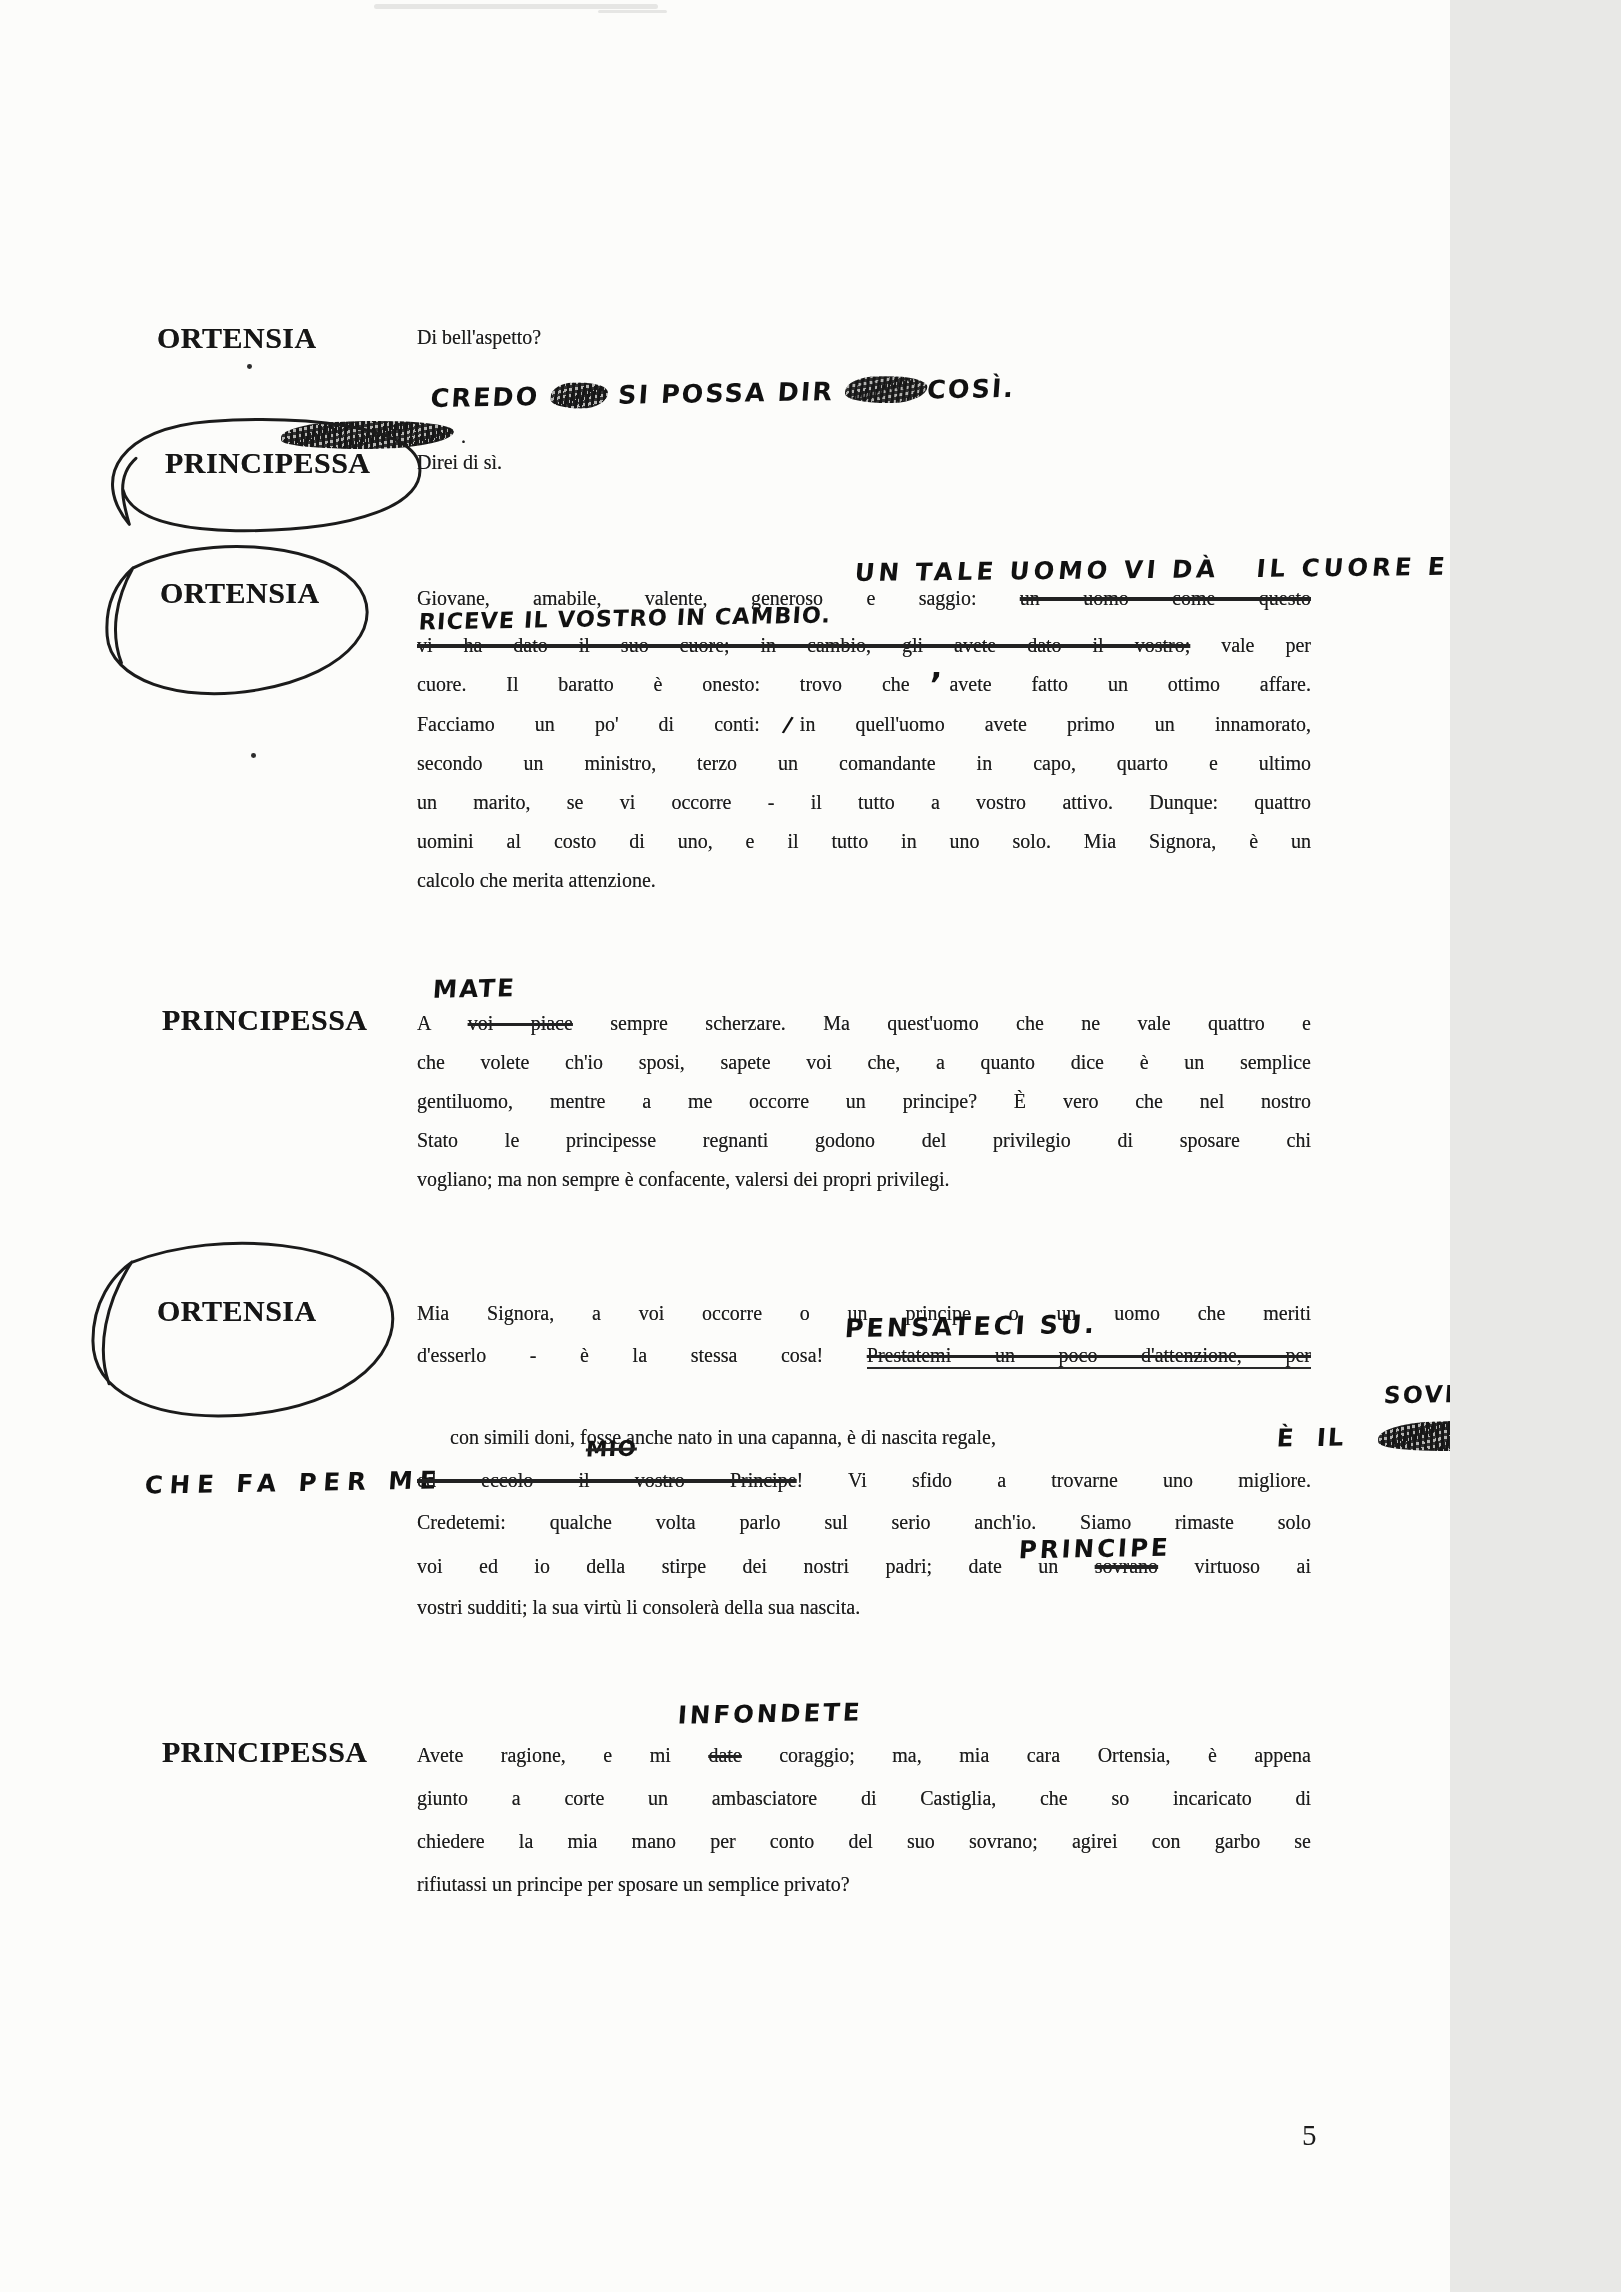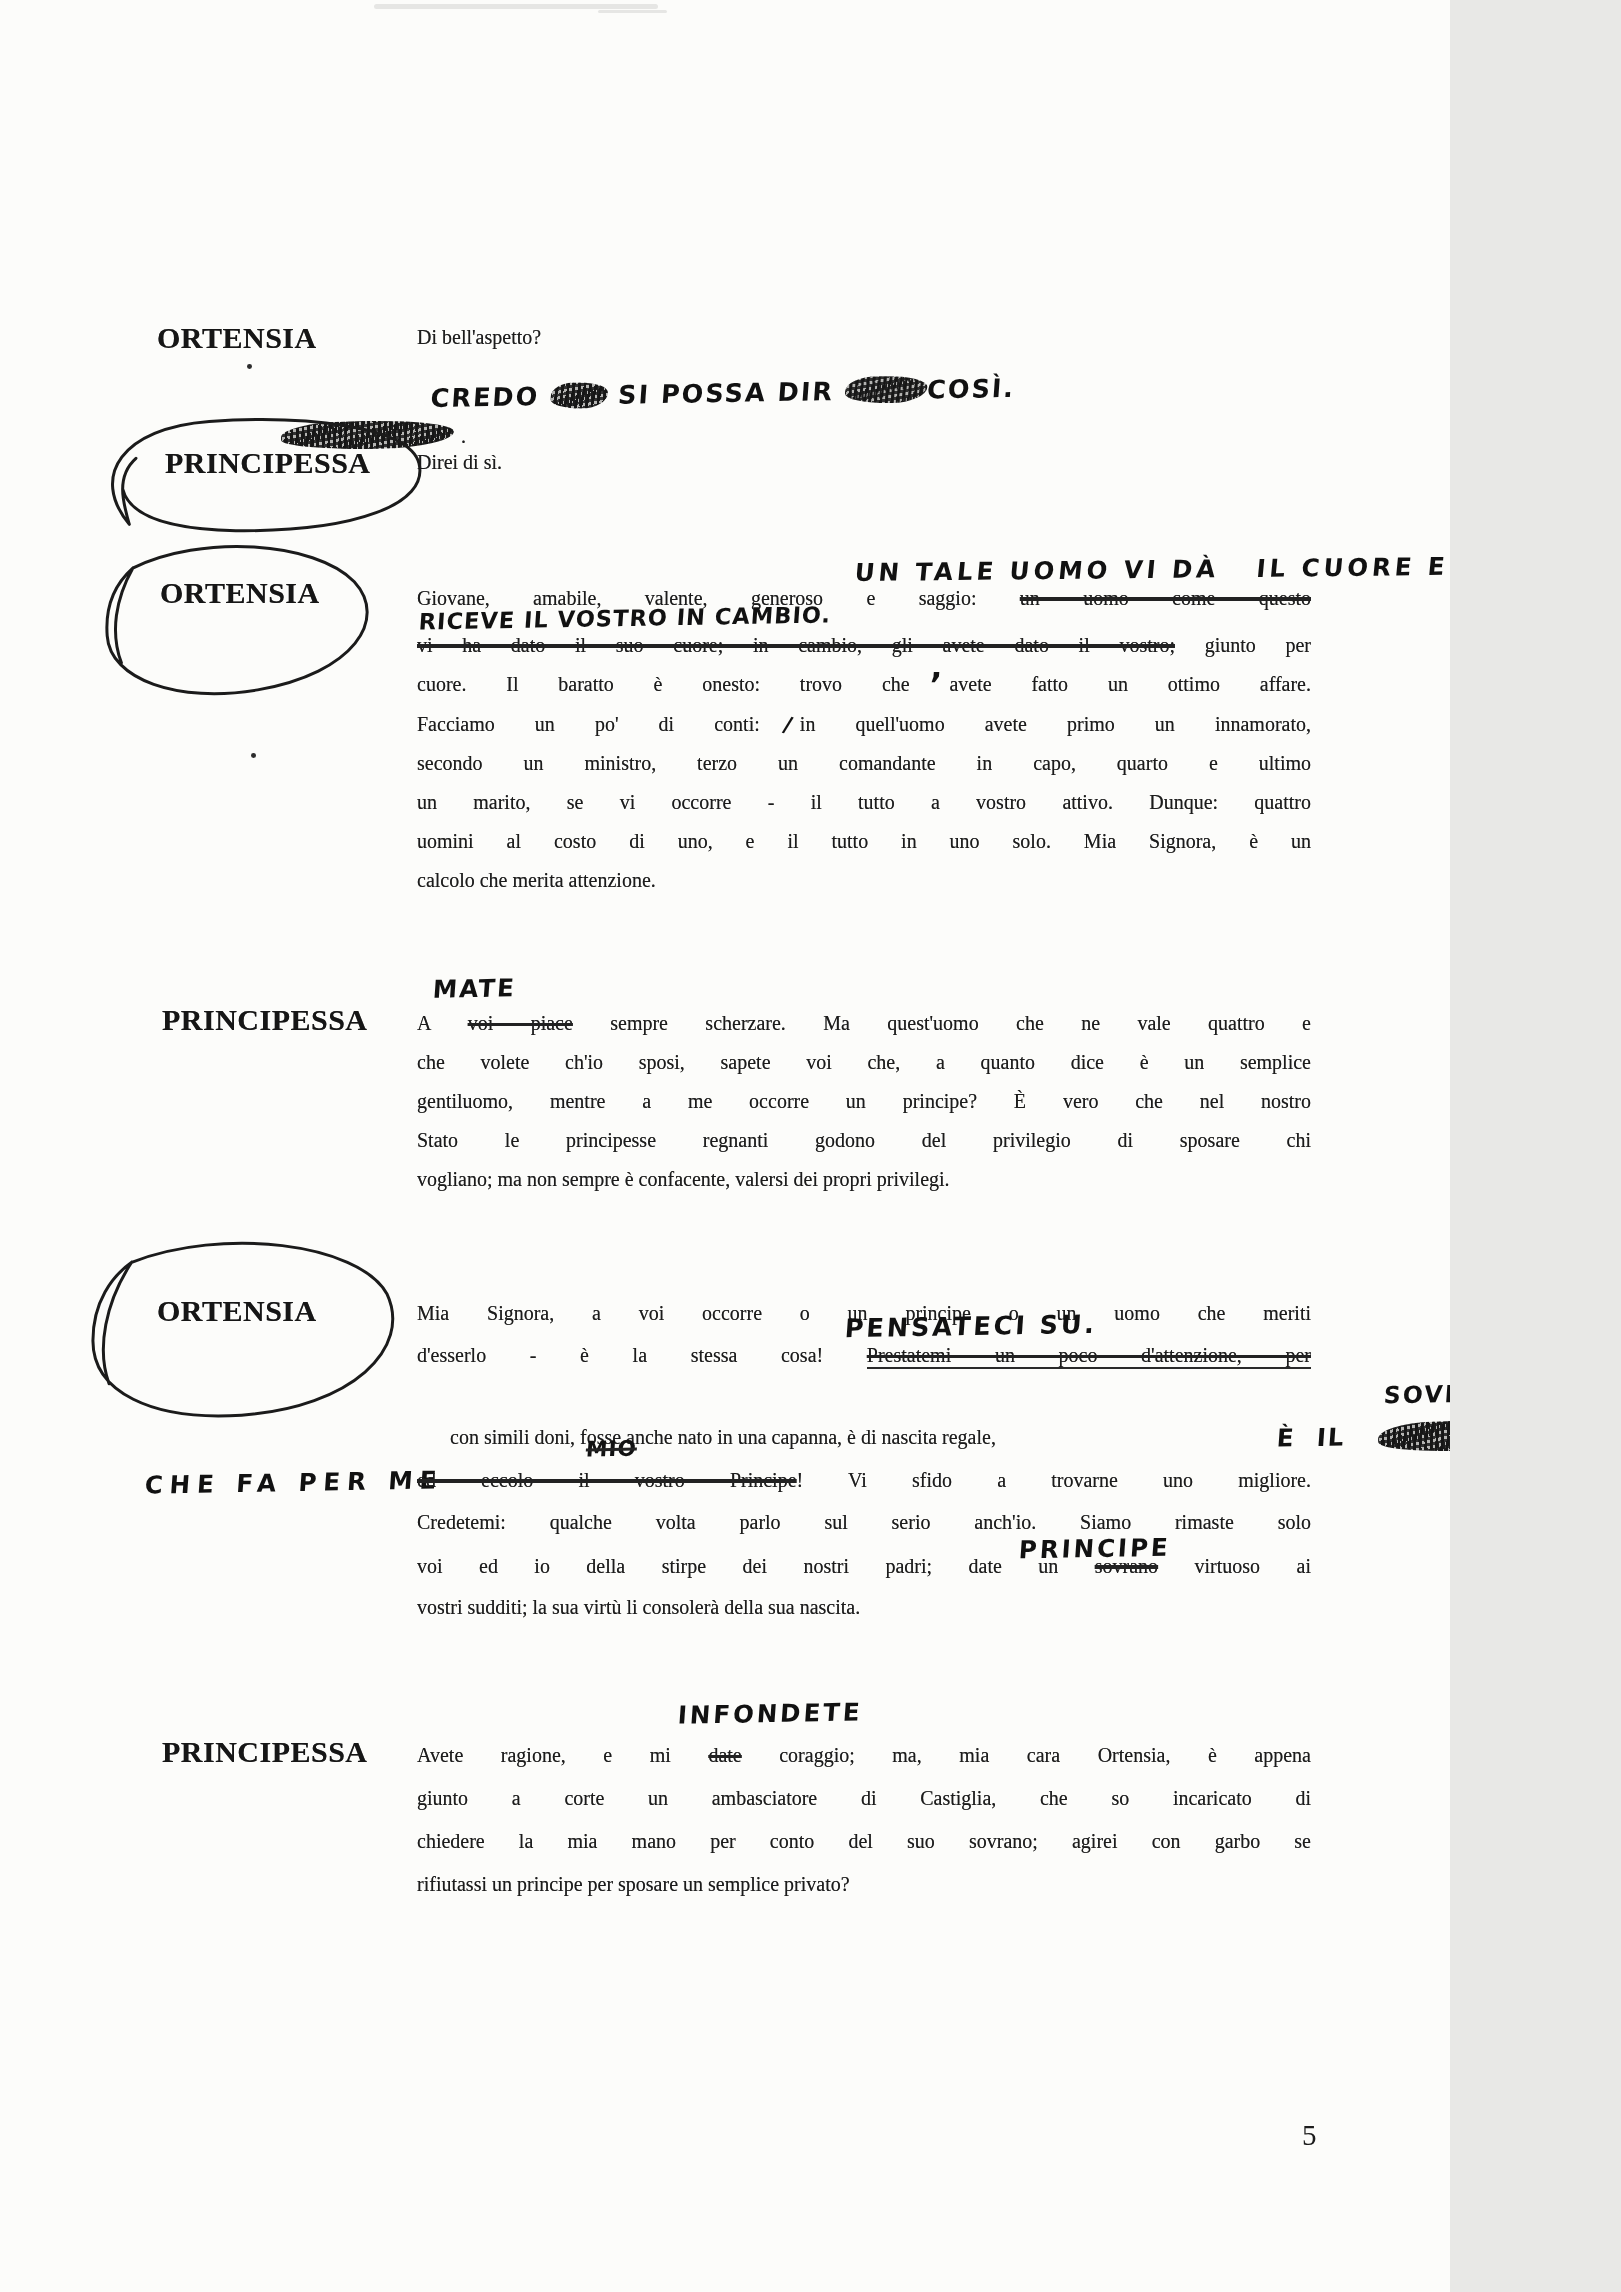--- a/index.html
+++ b/index.html
@@ -57,21 +57,21 @@
     <path d="M 14 22 C 38 2 78 6 92 30 C 104 52 92 84 58 94 C 30 102 6 88 5 62 C 4 40 10 28 14 22 M 14 22 C 8 40 6 60 10 78"></path>
   </svg>
   <div class="speaker" style="left:160px;top:576px;">ORTENSIA</div>
 
   <div class="hw" style="left:855px;top:555px;font-size:24.5px;letter-spacing:3.9px;transform:skewX(-6deg) rotate(-0.6deg);">UN TALE UOMO VI DÀ   IL CUORE E</div>
 
   <div class="tl j" style="top:582px;"><span>Giovane, amabile, valente, generoso e saggio: </span><span class="st st2">un uomo come questo</span></div>
 
   <div class="hw" style="left:419px;top:605px;font-size:22.5px;letter-spacing:1px;">RICEVE IL VOSTRO IN CAMBIO.</div>
 
-  <div class="tl j" style="top:629px;"><span class="st st2">vi ha dato il suo cuore; in cambio, gli avete dato il vostro;</span><span> giunto per</span></div>
+  <div class="tl j" style="top:629px;"><span class="st st2">vi ha dato il suo cuore; in cambio, gli avete dato il vostro;</span><span> vale per</span></div>
   <div class="hw" style="left:931px;top:649px;font-size:31px;">,</div>
 
   <div class="tl j" style="top:668px;">cuore. Il baratto è onesto: trovo che avete fatto un ottimo affare.</div>
   <div class="tl j" style="top:708px;">Facciamo un po' di conti: in quell'uomo avete primo un innamorato,</div>
   <div class="hw" style="left:784px;top:712px;font-size:21.6px;transform:rotate(14deg);">/</div>
   <div class="speck" style="left:251px;top:753px;"></div>
   <div class="tl j" style="top:747px;">secondo un ministro, terzo un comandante in capo, quarto e ultimo</div>
   <div class="tl j" style="top:786px;">un marito, se vi occorre - il tutto a vostro attivo. Dunque: quattro</div>
   <div class="tl j" style="top:825px;">uomini al costo di uno, e il tutto in uno solo. Mia Signora, è un</div>
   <div class="tl" style="top:864px;">calcolo che merita attenzione.</div>

